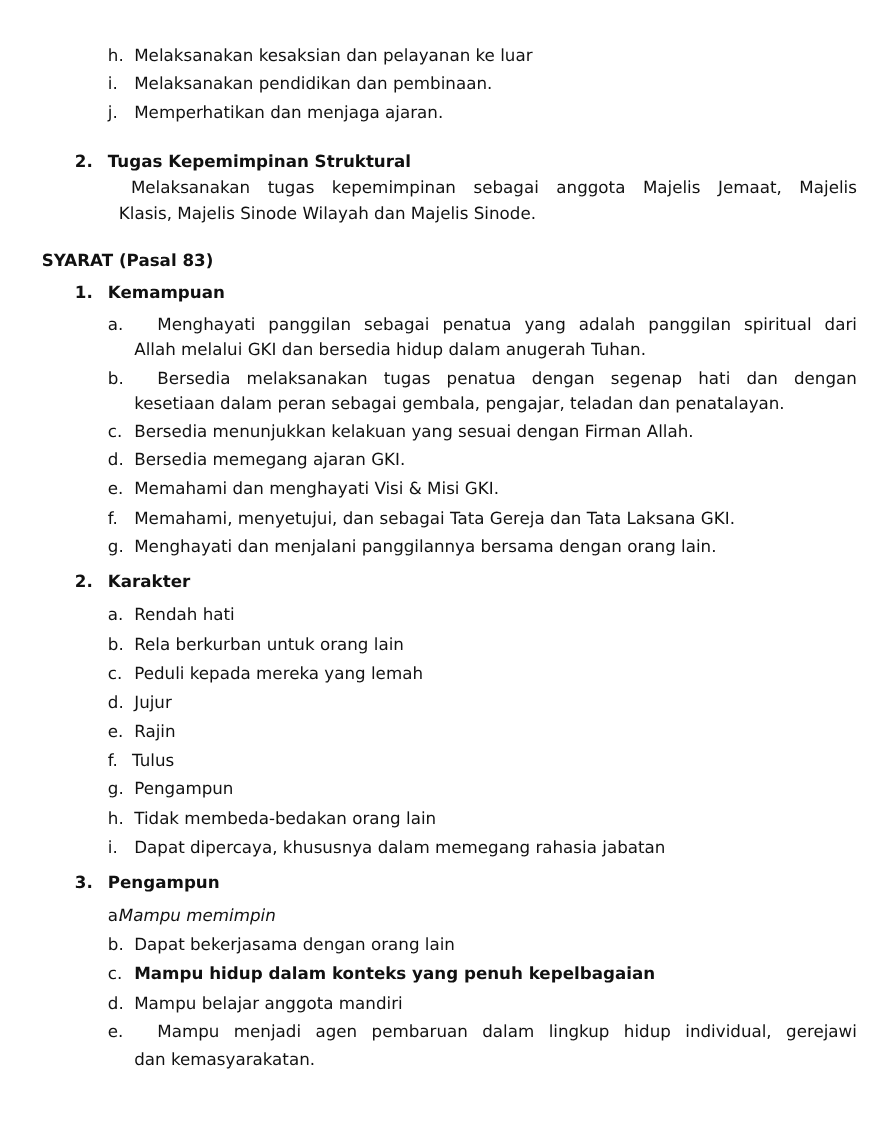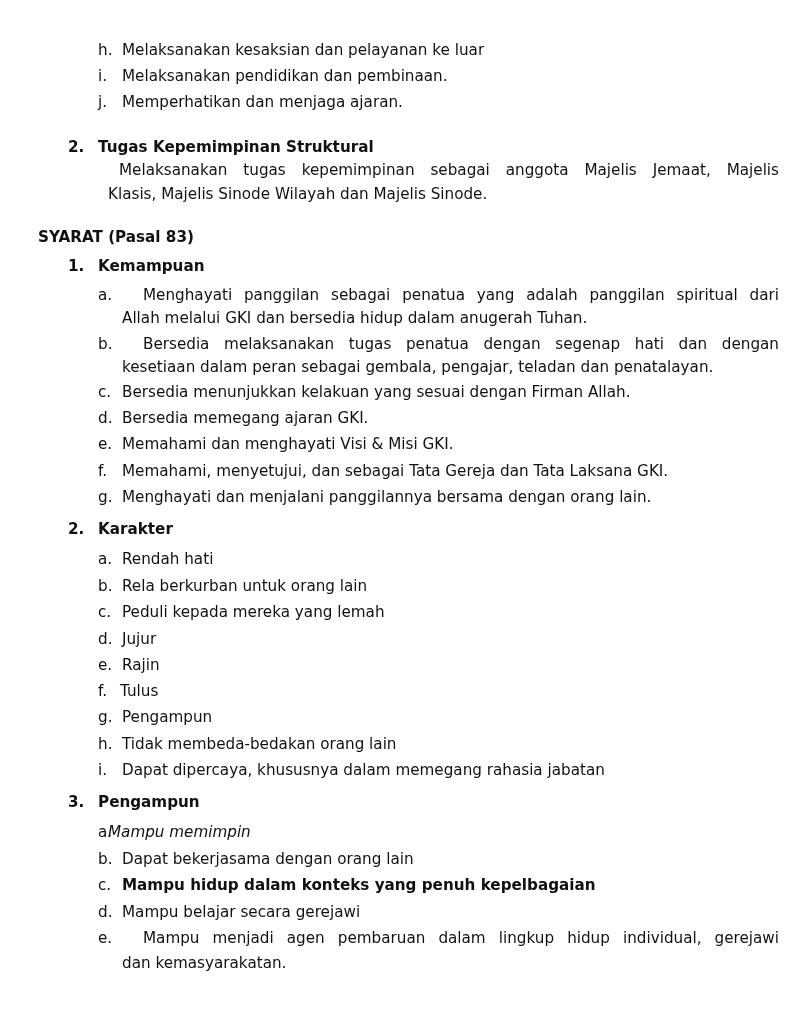--- a/index.html
+++ b/index.html
@@ -106,20 +106,20 @@
     <span class="line marker" style="left:98px; top:822px;">a.</span>
     <span class="line" style="left:108px; top:822px;font-style:italic;">Mampu memimpin</span>
 
     <span class="line marker" style="left:98px; top:849px;">b.</span>
     <span class="line" style="left:122px; top:849px;">Dapat bekerjasama dengan orang lain</span>
 
     <span class="line marker" style="left:98px; top:875px;">c.</span>
     <span class="line" style="left:122px; top:875px;font-weight:bold;">Mampu hidup dalam konteks yang penuh kepelbagaian</span>
 
     <span class="line marker" style="left:98px; top:902px;">d.</span>
-    <span class="line" style="left:122px; top:902px;">Mampu belajar secara gerejawi</span>
+    <span class="line" style="left:122px; top:902px;">Mampu belajar anggota mandiri</span>
 
     <span class="line marker" style="left:98px; top:928px;">e.</span>
     <div class="line just" style="left:122px; top:928px; width:636px;">Mampu menjadi agen pembaruan dalam lingkup hidup individual, gerejawi</div>
     <span class="line" style="left:122px; top:953px;">dan kemasyarakatan.</span>
   </div>
 
 </div>
 
 </body></html>

